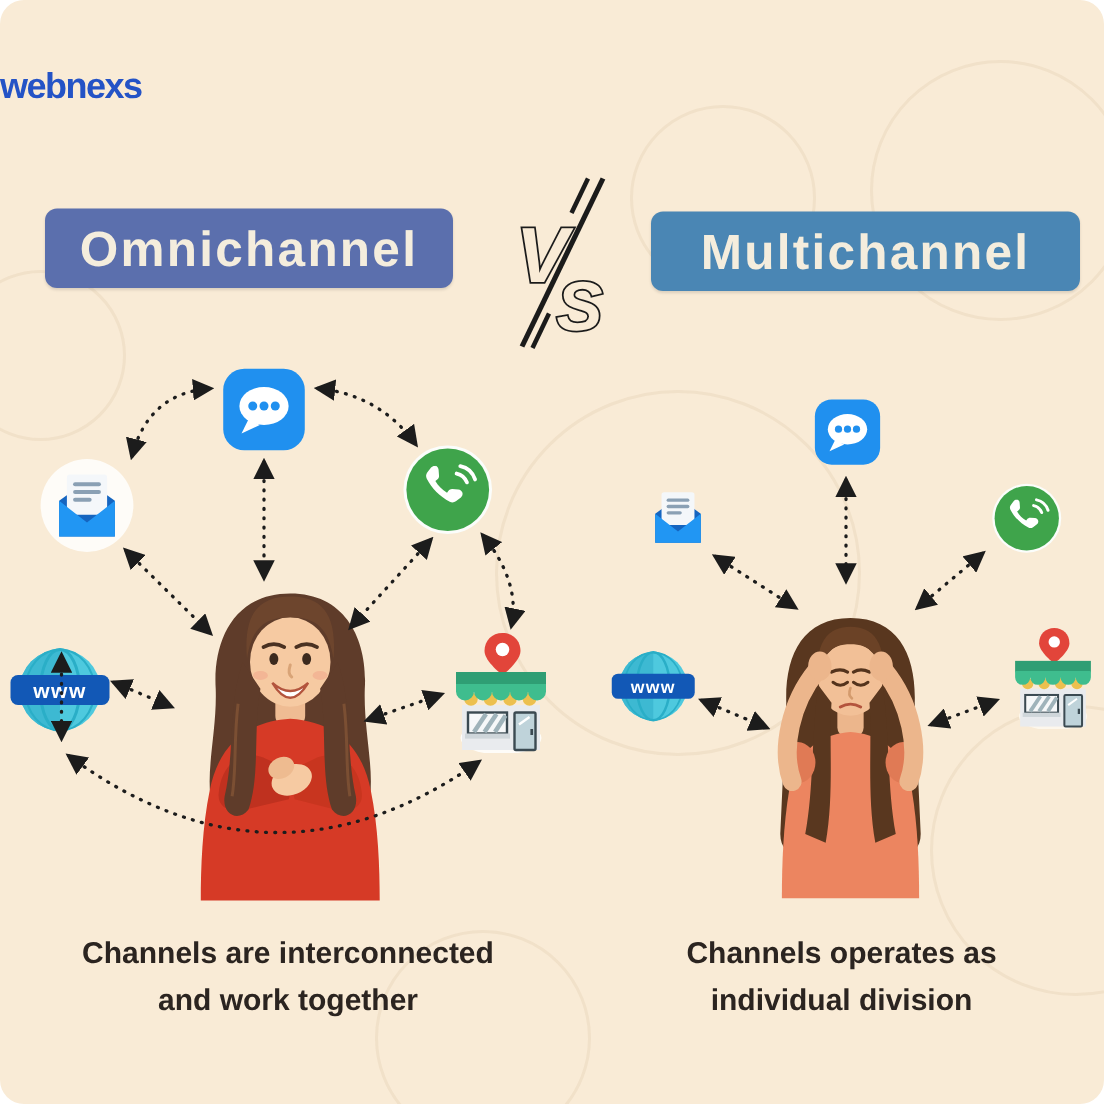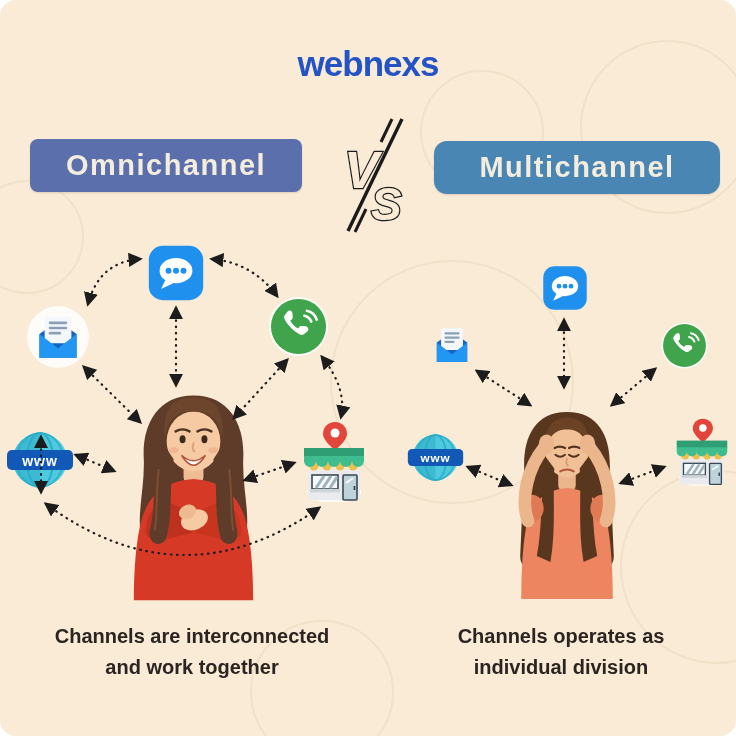--- a/index.html
+++ b/index.html
@@ -10,31 +10,31 @@
   }
   .decor{position:absolute;border:2px solid rgba(176,141,87,0.10);border-radius:50%;}
   .d1{width:170px;height:170px;left:580px;top:40px;}
   .d2{width:110px;height:110px;left:-30px;top:180px;}
   .d3{width:190px;height:190px;left:620px;top:470px;}
   .d4{width:140px;height:140px;left:250px;top:620px;}
   .d5{width:240px;height:240px;left:330px;top:260px;}
   .d6{width:120px;height:120px;left:420px;top:70px;}
 
   .logo{
-    position:absolute;top:44px;left:0;width:736px;text-align:center;
-    font-size:35px;font-weight:800;color:#2453c6;letter-spacing:-1px;
+    position:absolute;top:44px;left:0;width:736px;
+    font-size:24px;font-weight:800;color:#2453c6;letter-spacing:-1px;
   }
   .title-box{
     position:absolute;height:53px;border-radius:8px;
     display:flex;align-items:center;justify-content:center;
-    color:#f4eddd;font-size:29px;font-weight:600;letter-spacing:1.5px;
+    color:#f4eddd;font-size:33px;font-weight:600;letter-spacing:1.5px;
     box-shadow:0 1px 2px rgba(0,0,0,0.12);
   }
   .title-left{left:30px;top:139px;width:272px;background:#5b6fad;}
-  .title-right{left:434px;top:141px;width:286px;background:#4a86b4;border-radius:13px;}
+  .title-right{left:434px;top:141px;width:286px;background:#4a86b4;}
 
   .vs-wrap{position:absolute;left:328px;top:116px;width:90px;height:118px;}
 
   .layer-women{position:absolute;inset:0;z-index:1;}
   .layer-arrows{position:absolute;inset:0;z-index:2;pointer-events:none;}
   .layer-arrows-top{position:absolute;inset:0;z-index:4;pointer-events:none;}
   .ic{position:absolute;z-index:3;}
   .ic svg{display:block;width:100%;height:auto;}
 
   .ic-chat-l{left:146px;top:243px;width:60px;}

